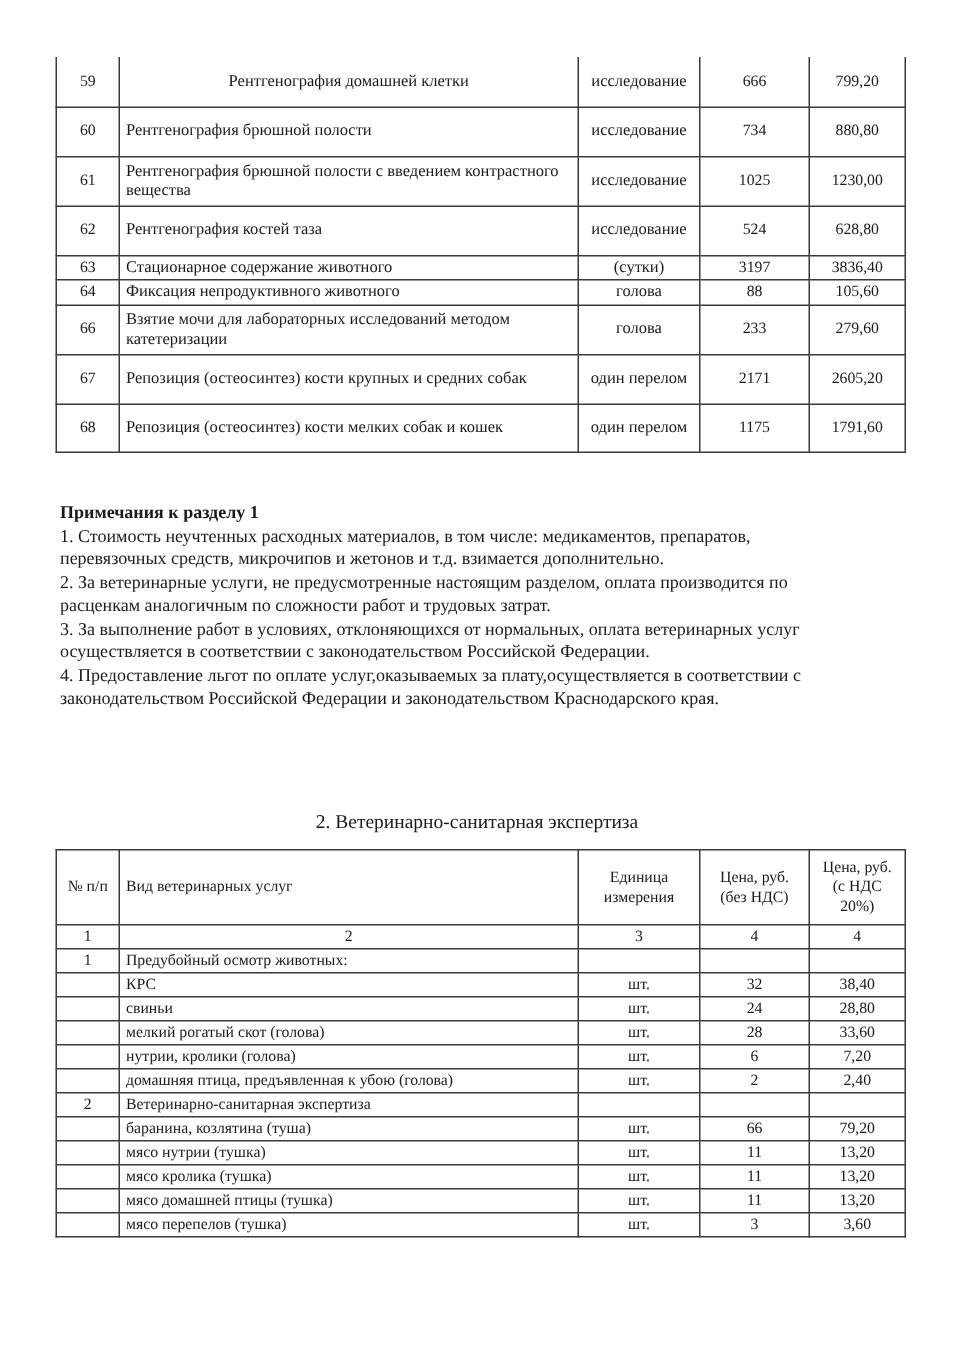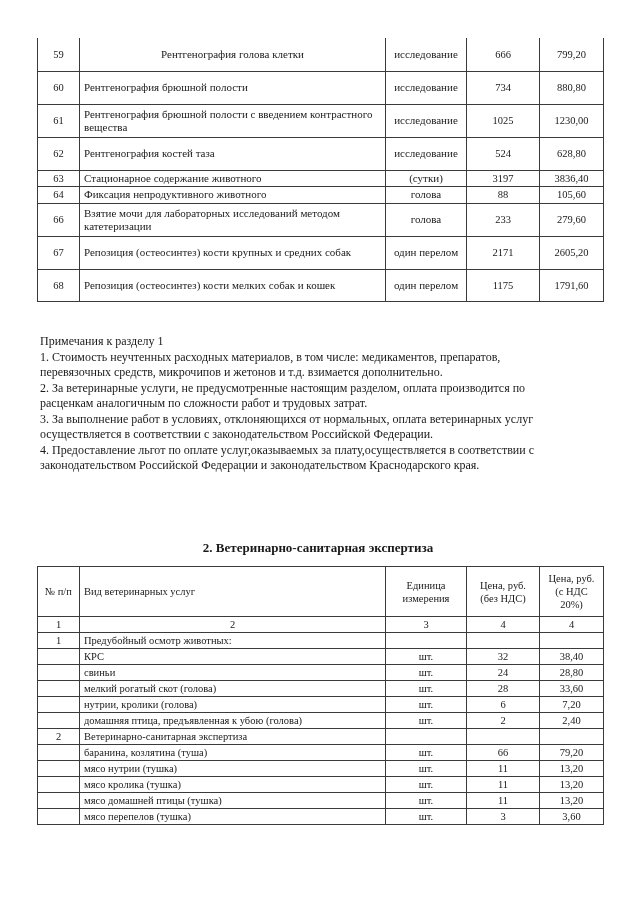--- a/index.html
+++ b/index.html
@@ -12,23 +12,23 @@
   
   #t1 { left: 37px; top: 38px; width: 566px; }
   #t1 tr:first-child td { border-top: none; text-align: center; }
   #t1 col.c1 { width: 42px; }
   #t1 col.c2 { width: 306px; }
   #t1 col.c3 { width: 81px; }
   #t1 col.c4 { width: 73px; }
   #t1 col.c5 { width: 64px; }
   #t1 td.num { font-size: 10.5px; }
   #notes { position: absolute; left: 40px; top: 334px; width: 520px; font-size: 12px; line-height: 15.5px; }
-  #notes .nt-title { font-weight: normal; }
+  #notes .nt-title { font-weight: bold; }
   #notes p { margin: 0; }
-  #sec-title { position: absolute; left: 0; width: 636px; top: 540px; text-align: center; font-weight: bold; font-size: 13px; }
+  #sec-title { position: absolute; left: 0; width: 636px; top: 540px; text-align: center; font-weight: normal; font-size: 13px; }
   
   #t2 { left: 37px; top: 566px; width: 566px; }
   #t2 col.c1 { width: 42px; }
   #t2 col.c2 { width: 306px; }
   #t2 col.c3 { width: 81px; }
   #t2 col.c4 { width: 73px; }
   #t2 col.c5 { width: 64px; }
   #t2 td { font-size: 10.5px; height: 15px; line-height: 13px; }
   #t2 tr.hdr td { height: 49px; }
   #t2 td.unit { text-align: center; }
@@ -40,21 +40,21 @@
   <colgroup>
       <col class="c1">
       <col class="c2">
       <col class="c3">
       <col class="c4">
       <col class="c5">
     </colgroup>
   <tbody id="t1-body">
       <tr style="height: 33px;">
         <td class="c num">59</td>
-        <td class="l">Рентгенография голова клетки</td>
+        <td class="l">Рентгенография домашней клетки</td>
         <td class="c">исследование</td>
         <td class="c num">666</td>
         <td class="c num">799,20</td>
       </tr>
       <tr style="height: 33px;">
         <td class="c num">60</td>
         <td class="l">Рентгенография брюшной полости</td>
         <td class="c">исследование</td>
         <td class="c num">734</td>
         <td class="c num">880,80</td>

